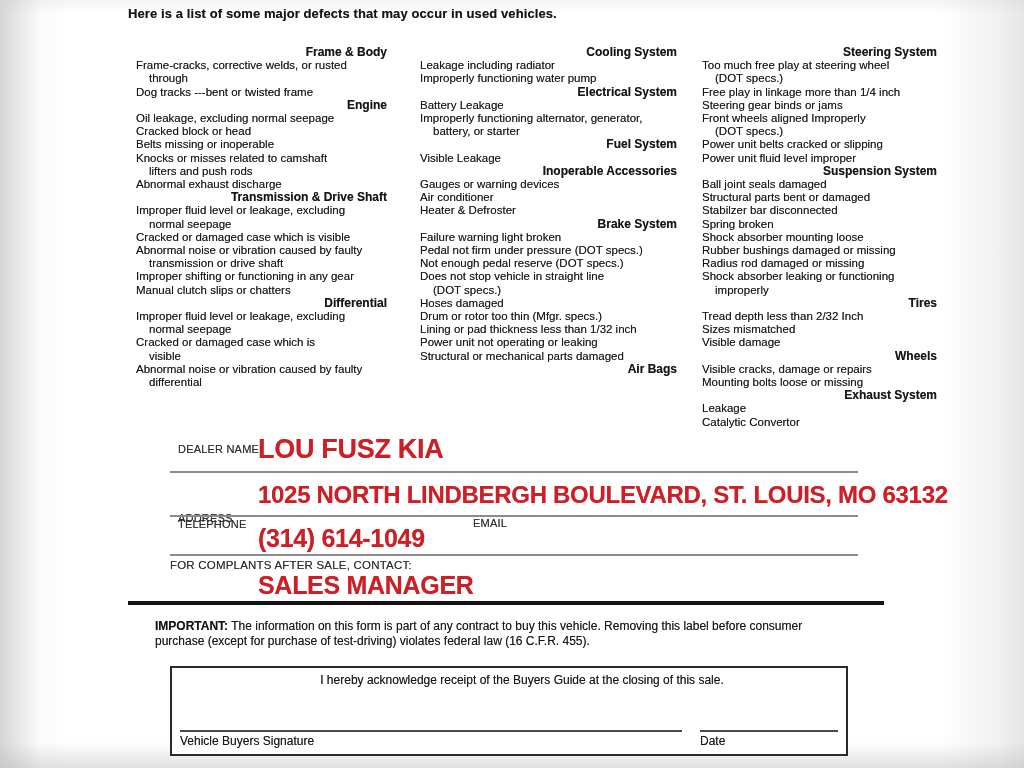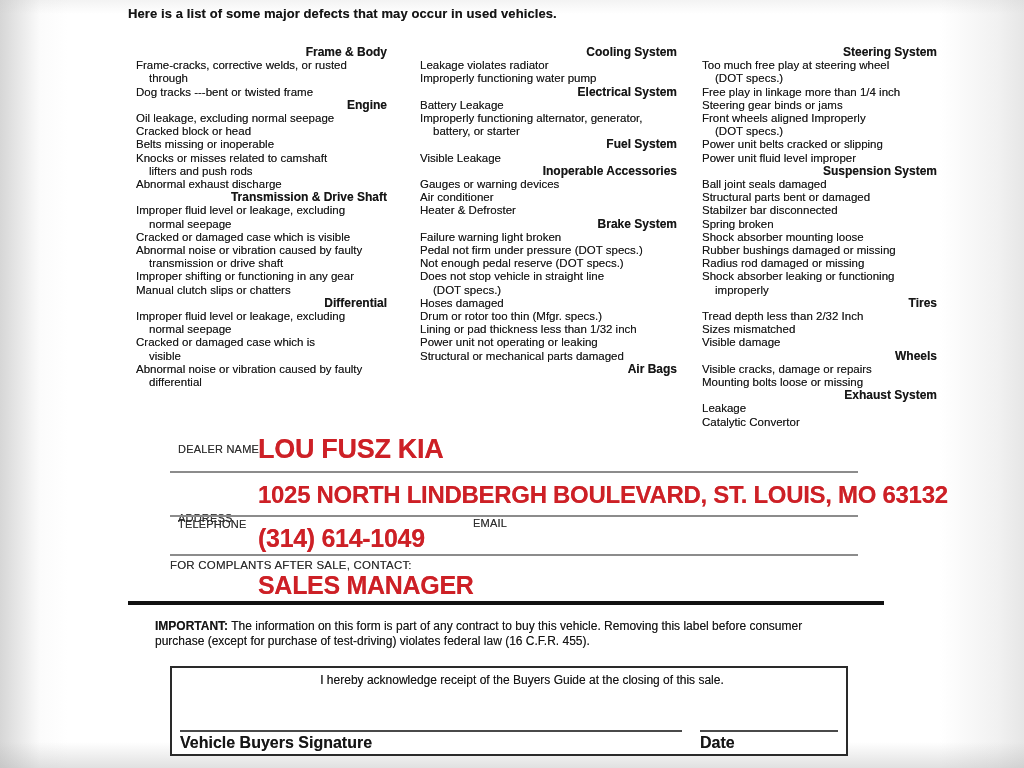--- a/index.html
+++ b/index.html
@@ -56,21 +56,21 @@
     position: absolute; left: 170px; top: 666px;
     width: 674px; height: 86px;
     border: 2px solid #2a2a2a;
     background: #fff;
   }
   .ack-text {
     position: absolute; left: 13px; top: 5px; width: 100%;
     text-align: center; font-size: 12px;
   }
   .sig-line { position: absolute; height: 2px; background: #4a4a4a; }
-  .sig-label { position: absolute; font-size: 16px; font-weight: bold; }
+  .sig-label { position: absolute; font-size: 12px; }
 </style>
 </head>
 <body>
 
 <div class="page-header doc-text">Here is a list of some major defects that may occur in used vehicles.</div>
 
 <div class="defcol doc-text" id="col0">
     <div class="sec-title">Frame &amp; Body</div>
     <div class="item">Frame-cracks, corrective welds, or rusted
 through</div>
@@ -93,21 +93,21 @@
     <div class="sec-title">Differential</div>
     <div class="item">Improper fluid level or leakage, excluding
 normal seepage</div>
     <div class="item">Cracked or damaged case which is
 visible</div>
     <div class="item">Abnormal noise or vibration caused by faulty
 differential</div>
   </div>
 <div class="defcol doc-text" id="col1">
     <div class="sec-title">Cooling System</div>
-    <div class="item">Leakage violates radiator</div>
+    <div class="item">Leakage including radiator</div>
     <div class="item">Improperly functioning water pump</div>
     <div class="sec-title">Electrical System</div>
     <div class="item">Battery Leakage</div>
     <div class="item">Improperly functioning alternator, generator,
 battery, or starter</div>
     <div class="sec-title">Fuel System</div>
     <div class="item">Visible Leakage</div>
     <div class="sec-title">Inoperable Accessories</div>
     <div class="item">Gauges or warning devices</div>
     <div class="item">Air conditioner</div>

